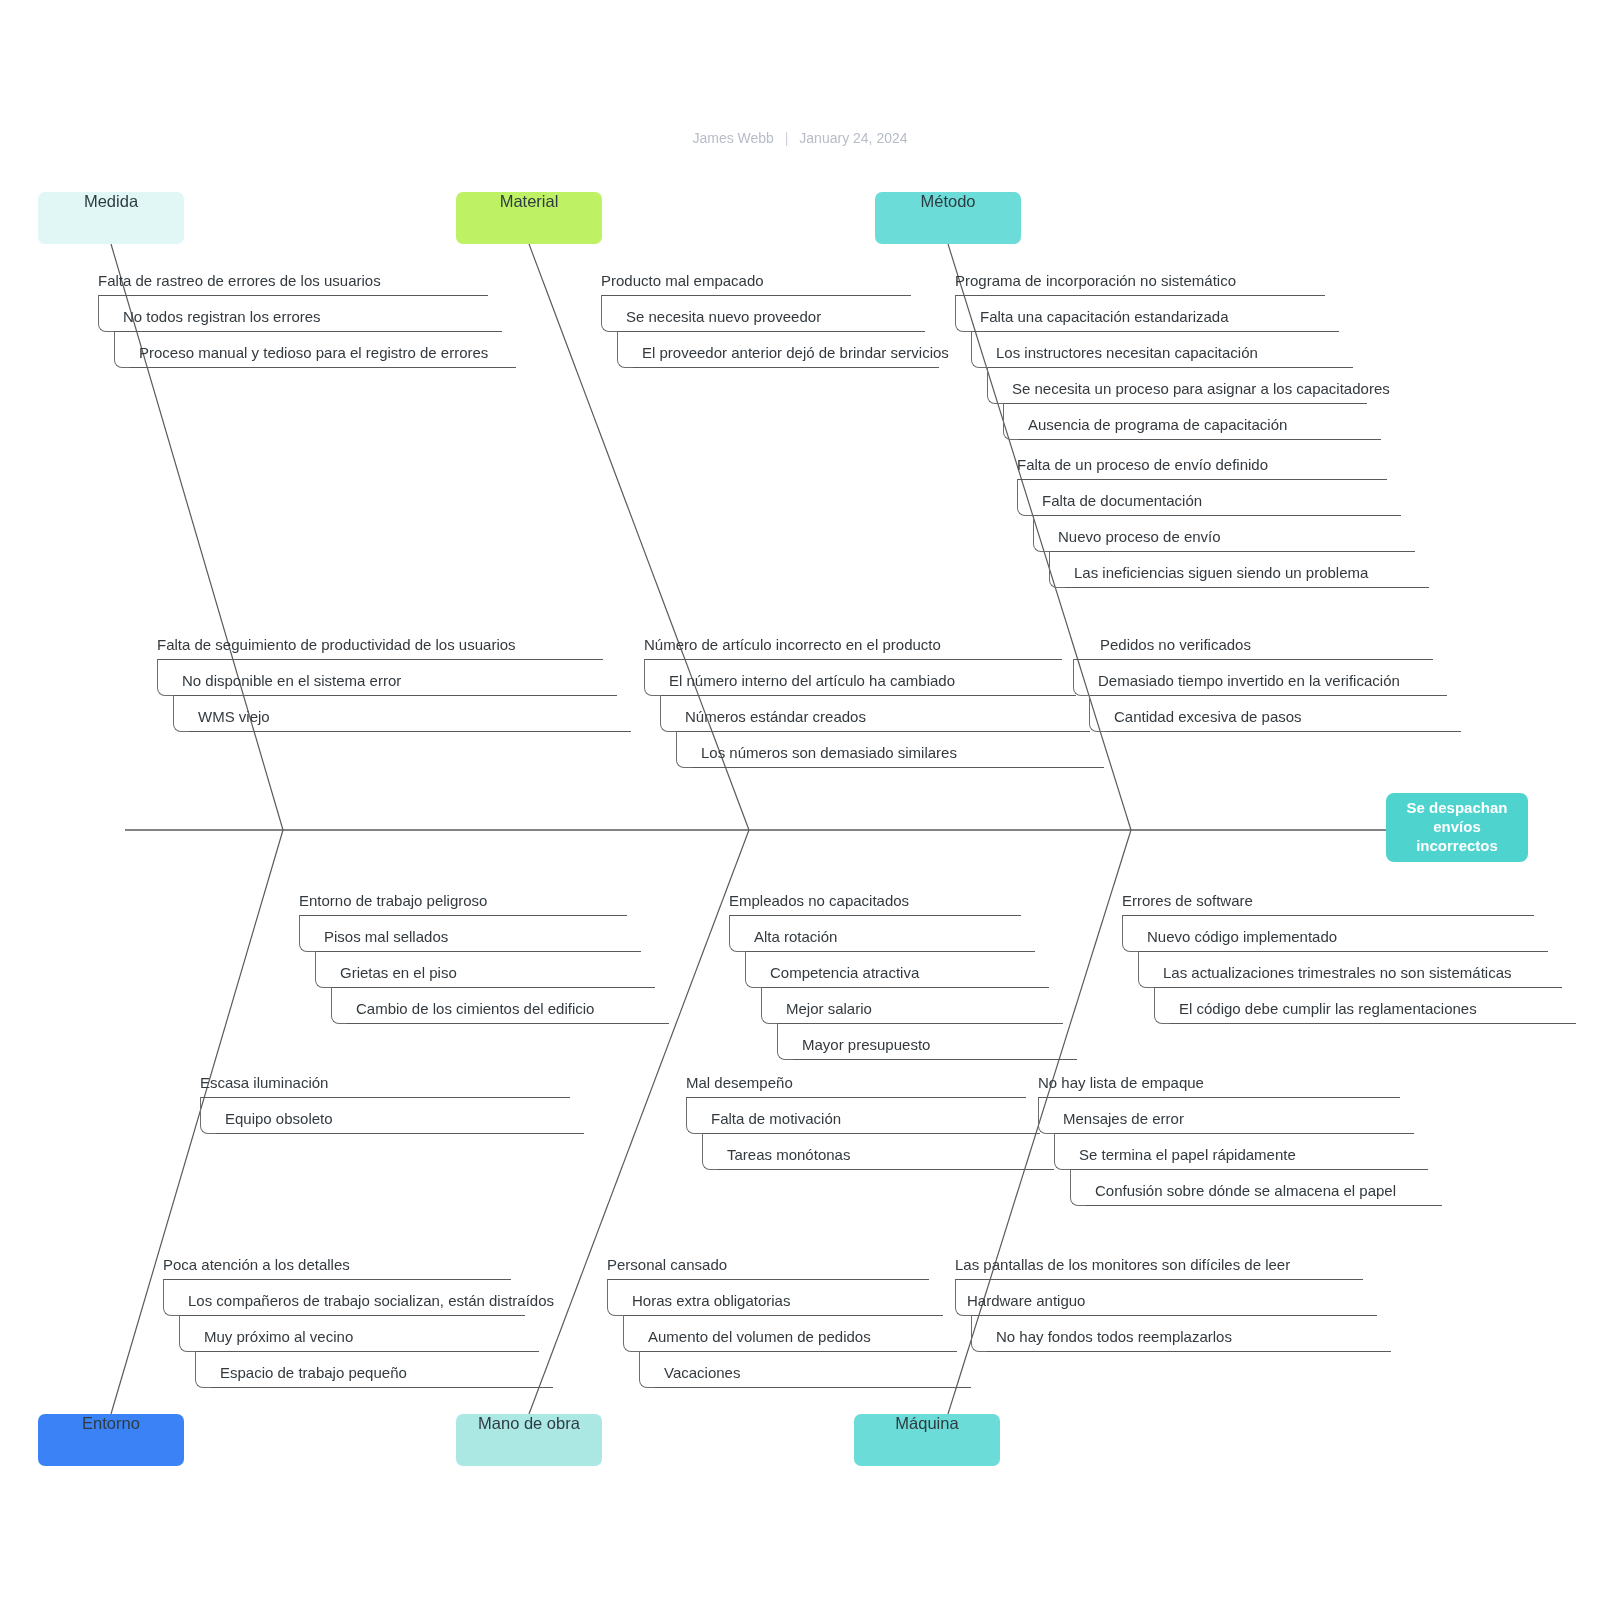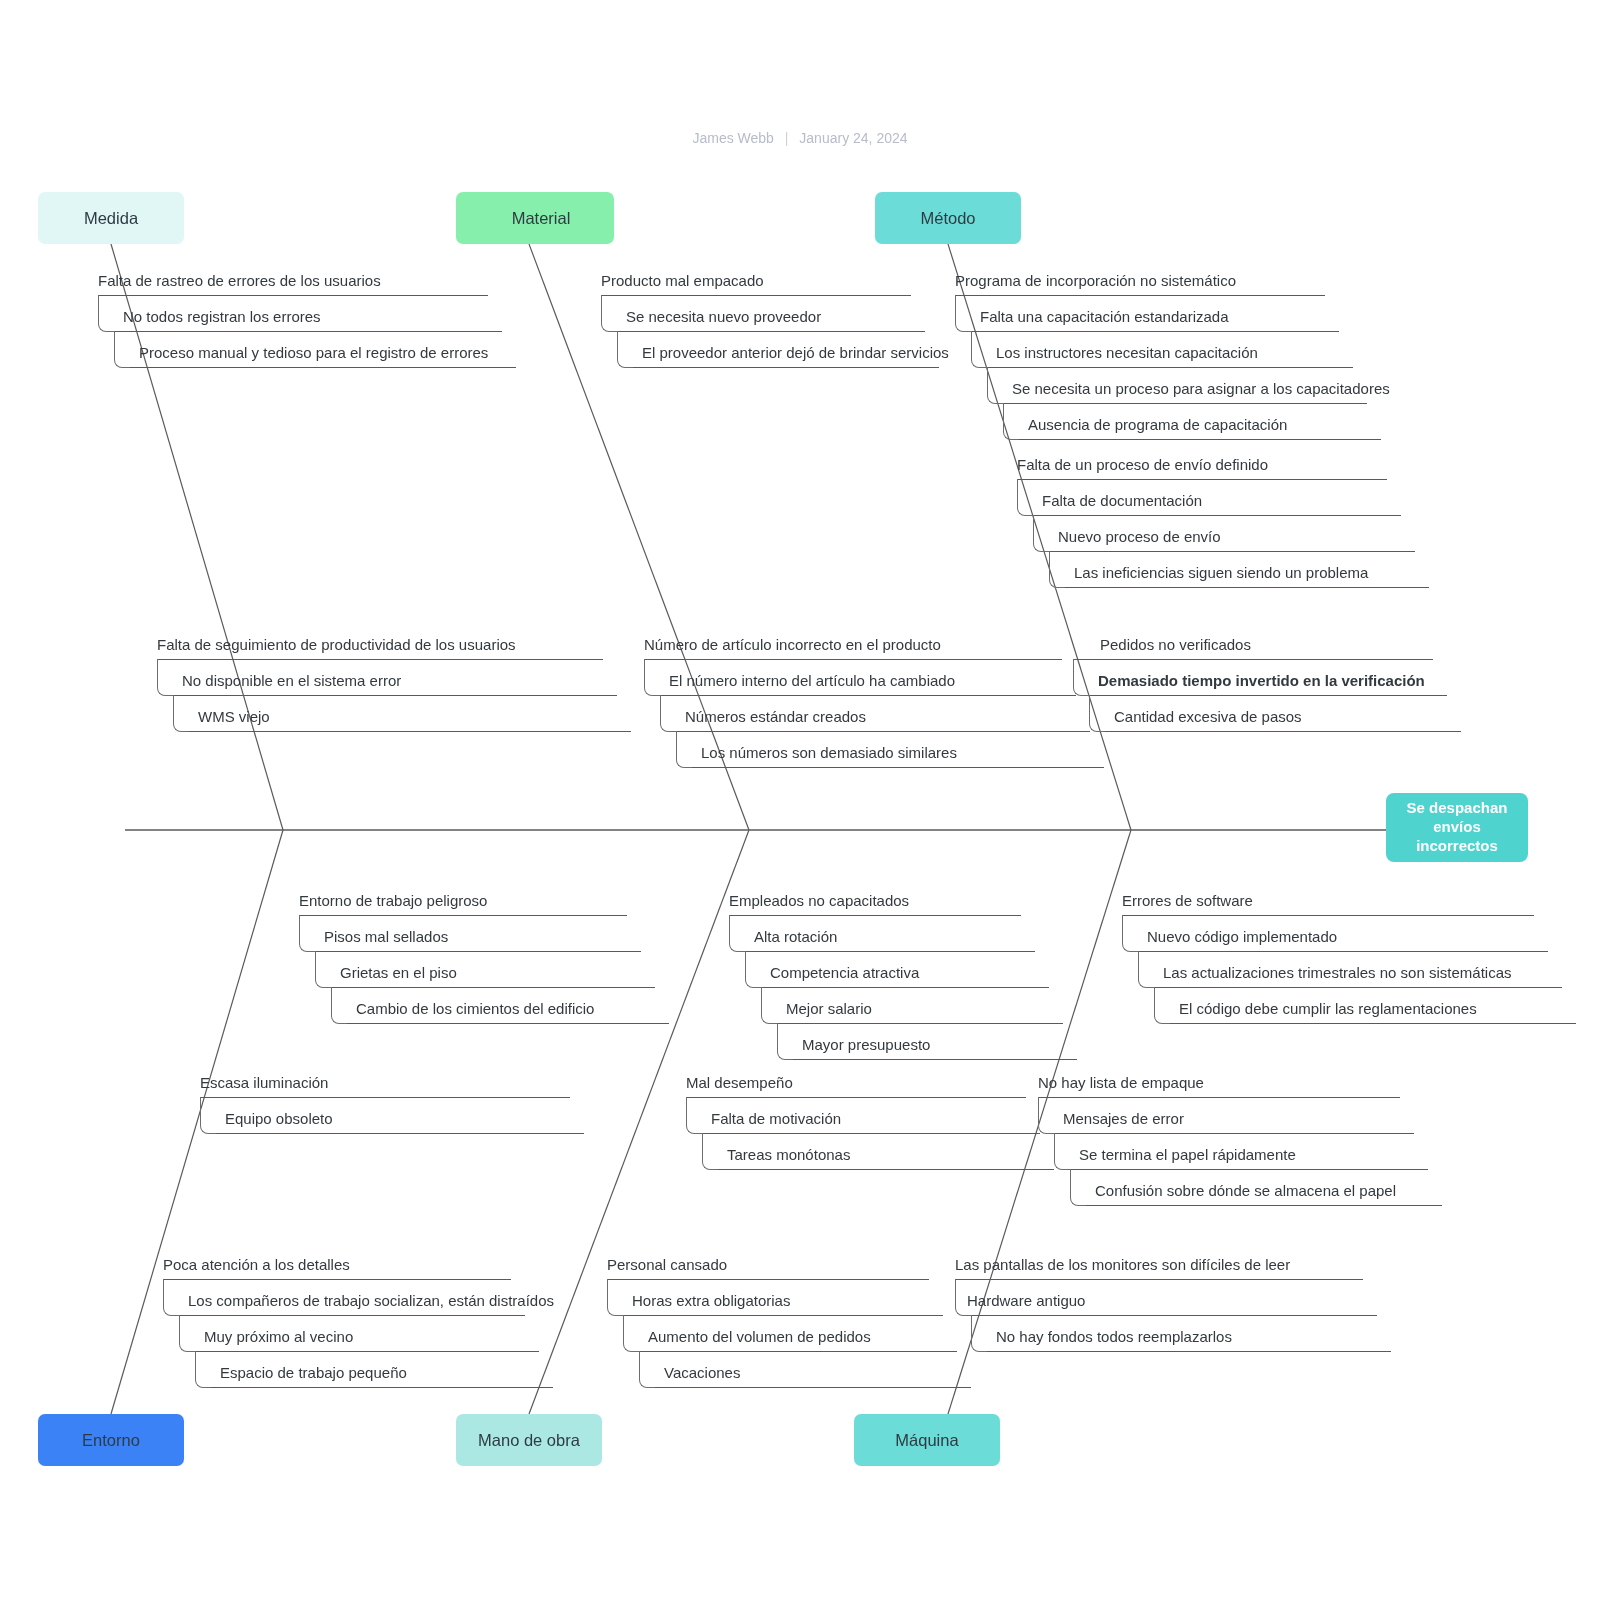--- a/index.html
+++ b/index.html
@@ -19,21 +19,21 @@
   }
   .byline{
     position:absolute;left:0;top:130px;width:1600px;text-align:center;
     font-size:14px;color:#b6bcc8;
   }
   .byline .sep{padding:0 7px;color:#cdd2da;}
 
   
   .cat-box{
     position:absolute;width:146px;height:52px;border-radius:7px;
-    display:flex;align-items:center;justify-content:center;
+    display:flex;justify-content:center;
     font-size:16.5px;color:#2f3b42;
   }
 
   
   .effect-box{
     position:absolute;left:1386px;top:793px;width:142px;height:69px;
     border-radius:8px;background:#4fd3cf;color:#ffffff;
     display:flex;align-items:center;justify-content:center;text-align:center;
     font-size:15px;font-weight:bold;line-height:1.25;padding:0 6px;
     box-sizing:border-box;
@@ -78,21 +78,21 @@
       <line x1="948" y1="244" x2="1131" y2="830" stroke="#5a5a5a" stroke-width="1.2"></line>
       <line x1="111" y1="1414" x2="283" y2="830" stroke="#5a5a5a" stroke-width="1.2"></line>
       <line x1="529" y1="1414" x2="749" y2="830" stroke="#5a5a5a" stroke-width="1.2"></line>
       <line x1="948" y1="1414" x2="1131" y2="830" stroke="#5a5a5a" stroke-width="1.2"></line>
     </svg>
 
   <div id="cat-layer">
       <div class="cat-box" style="left: 38px; top: 192px; background: rgb(224, 247, 245);">
         <span>Medida</span>
       </div>
-      <div class="cat-box" style="left: 456px; top: 192px; background: #86efac; padding-left: 12px;">
+      <div class="cat-box" style="left: 456px; top: 192px; background: #bef264;">
         <span>Material</span>
       </div>
       <div class="cat-box" style="left: 875px; top: 192px; background: rgb(107, 220, 215);">
         <span>Método</span>
       </div>
       <div class="cat-box" style="left: 38px; top: 1414px; background: #3b82f6;">
         <span>Entorno</span>
       </div>
       <div class="cat-box" style="left: 456px; top: 1414px; background: rgb(171, 232, 228);">
         <span>Mano de obra</span>
@@ -218,21 +218,21 @@
           <div class="cause-rule" style="left: 48px; width: 364px;"></div>
         </div>
       </div>
       <div class="cause-group" style="left: 1073px; top: 624px;">
         <div class="cause-row">
           <div class="cause-text" style="left: 0px; padding-left: 27px;">Pedidos no verificados</div>
           <div class="cause-rule" style="left: 0px; width: 360px;"></div>
         </div>
         <div class="cause-row">
           <div class="elbow" style="left: 0px;"></div>
-          <div class="cause-text" style="left: 25px; font-weight: bold;">Demasiado tiempo invertido en la verificación</div>
+          <div class="cause-text" style="left: 25px;">Demasiado tiempo invertido en la verificación</div>
           <div class="cause-rule" style="left: 16px; width: 358px;"></div>
         </div>
         <div class="cause-row">
           <div class="elbow" style="left: 16px;"></div>
           <div class="cause-text" style="left: 41px;">Cantidad excesiva de pasos</div>
           <div class="cause-rule" style="left: 32px; width: 356px;"></div>
         </div>
       </div>
       <div class="cause-group" style="left: 299px; top: 880px;">
         <div class="cause-row">

